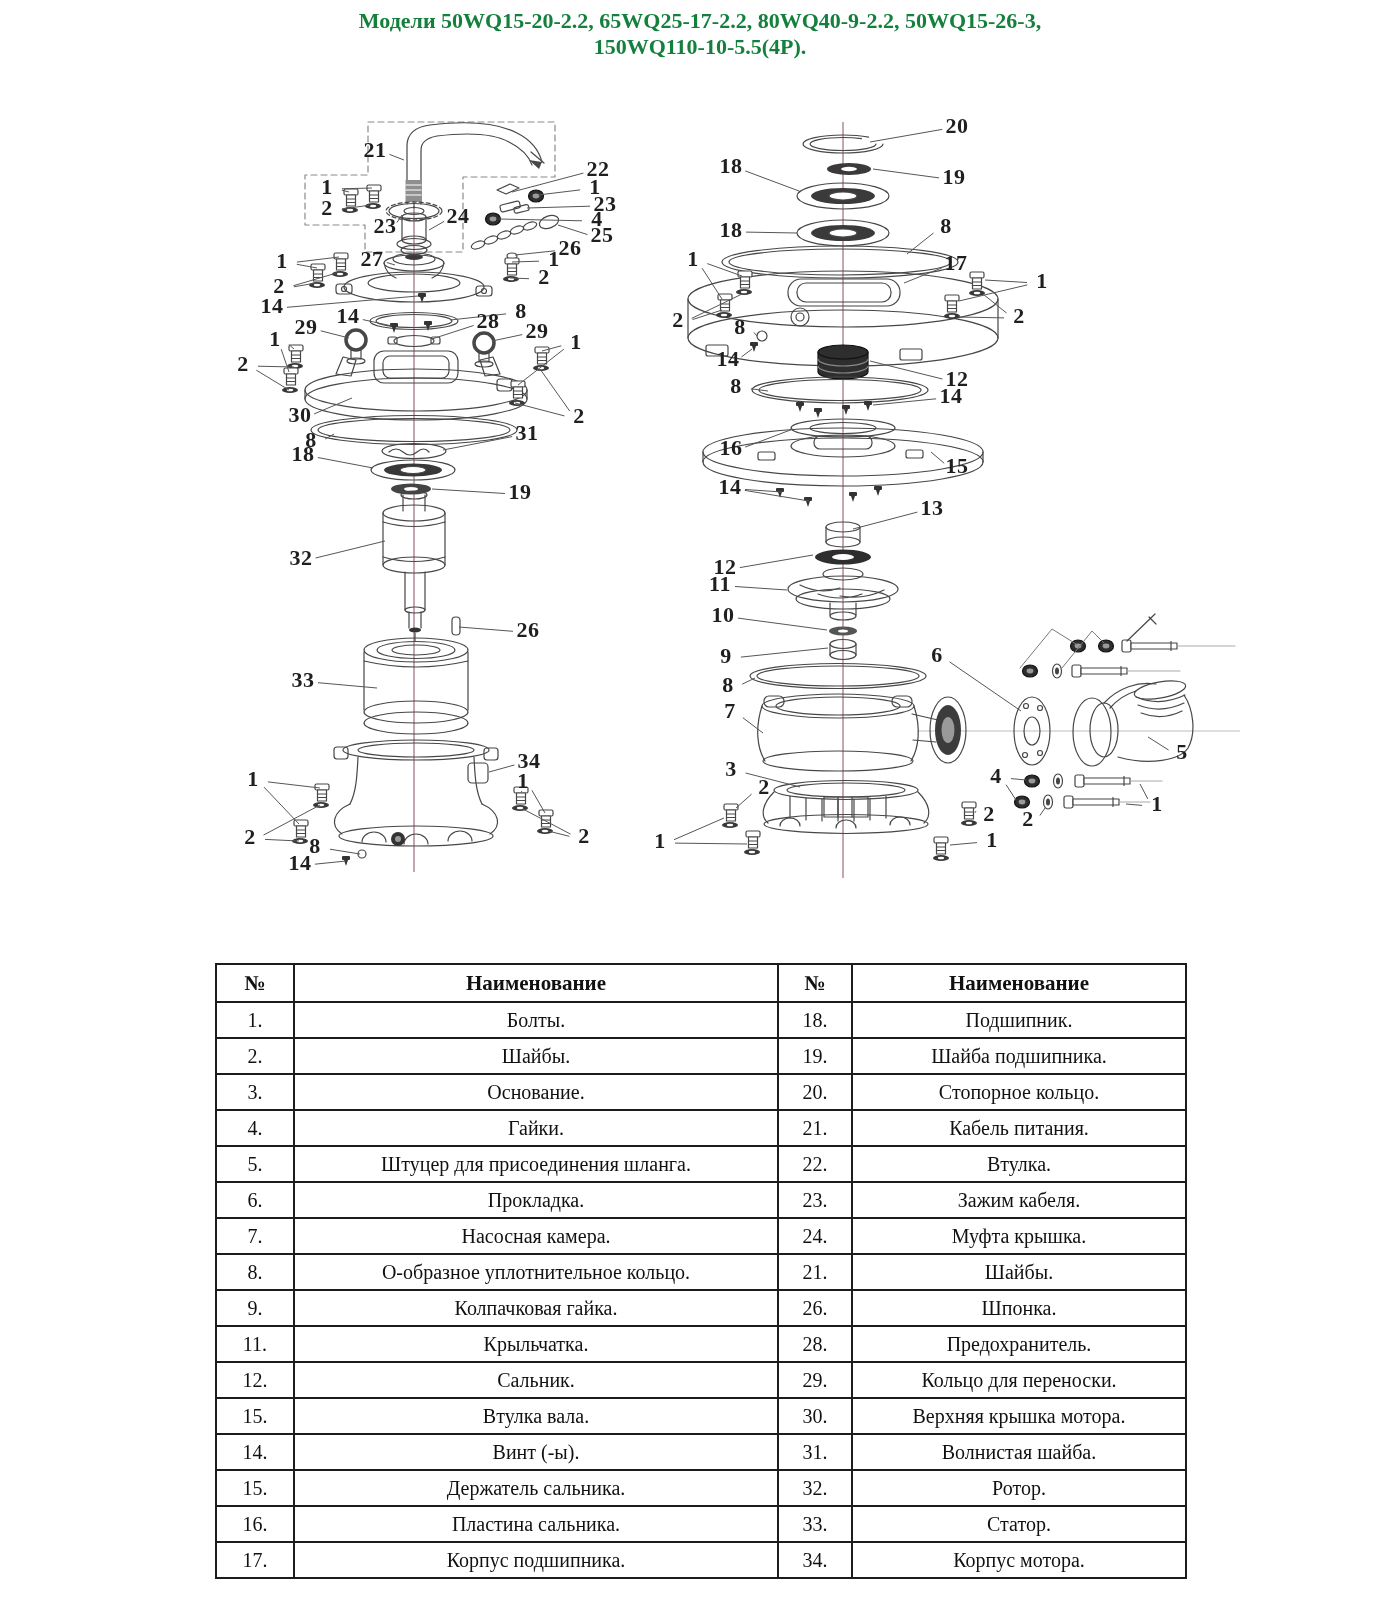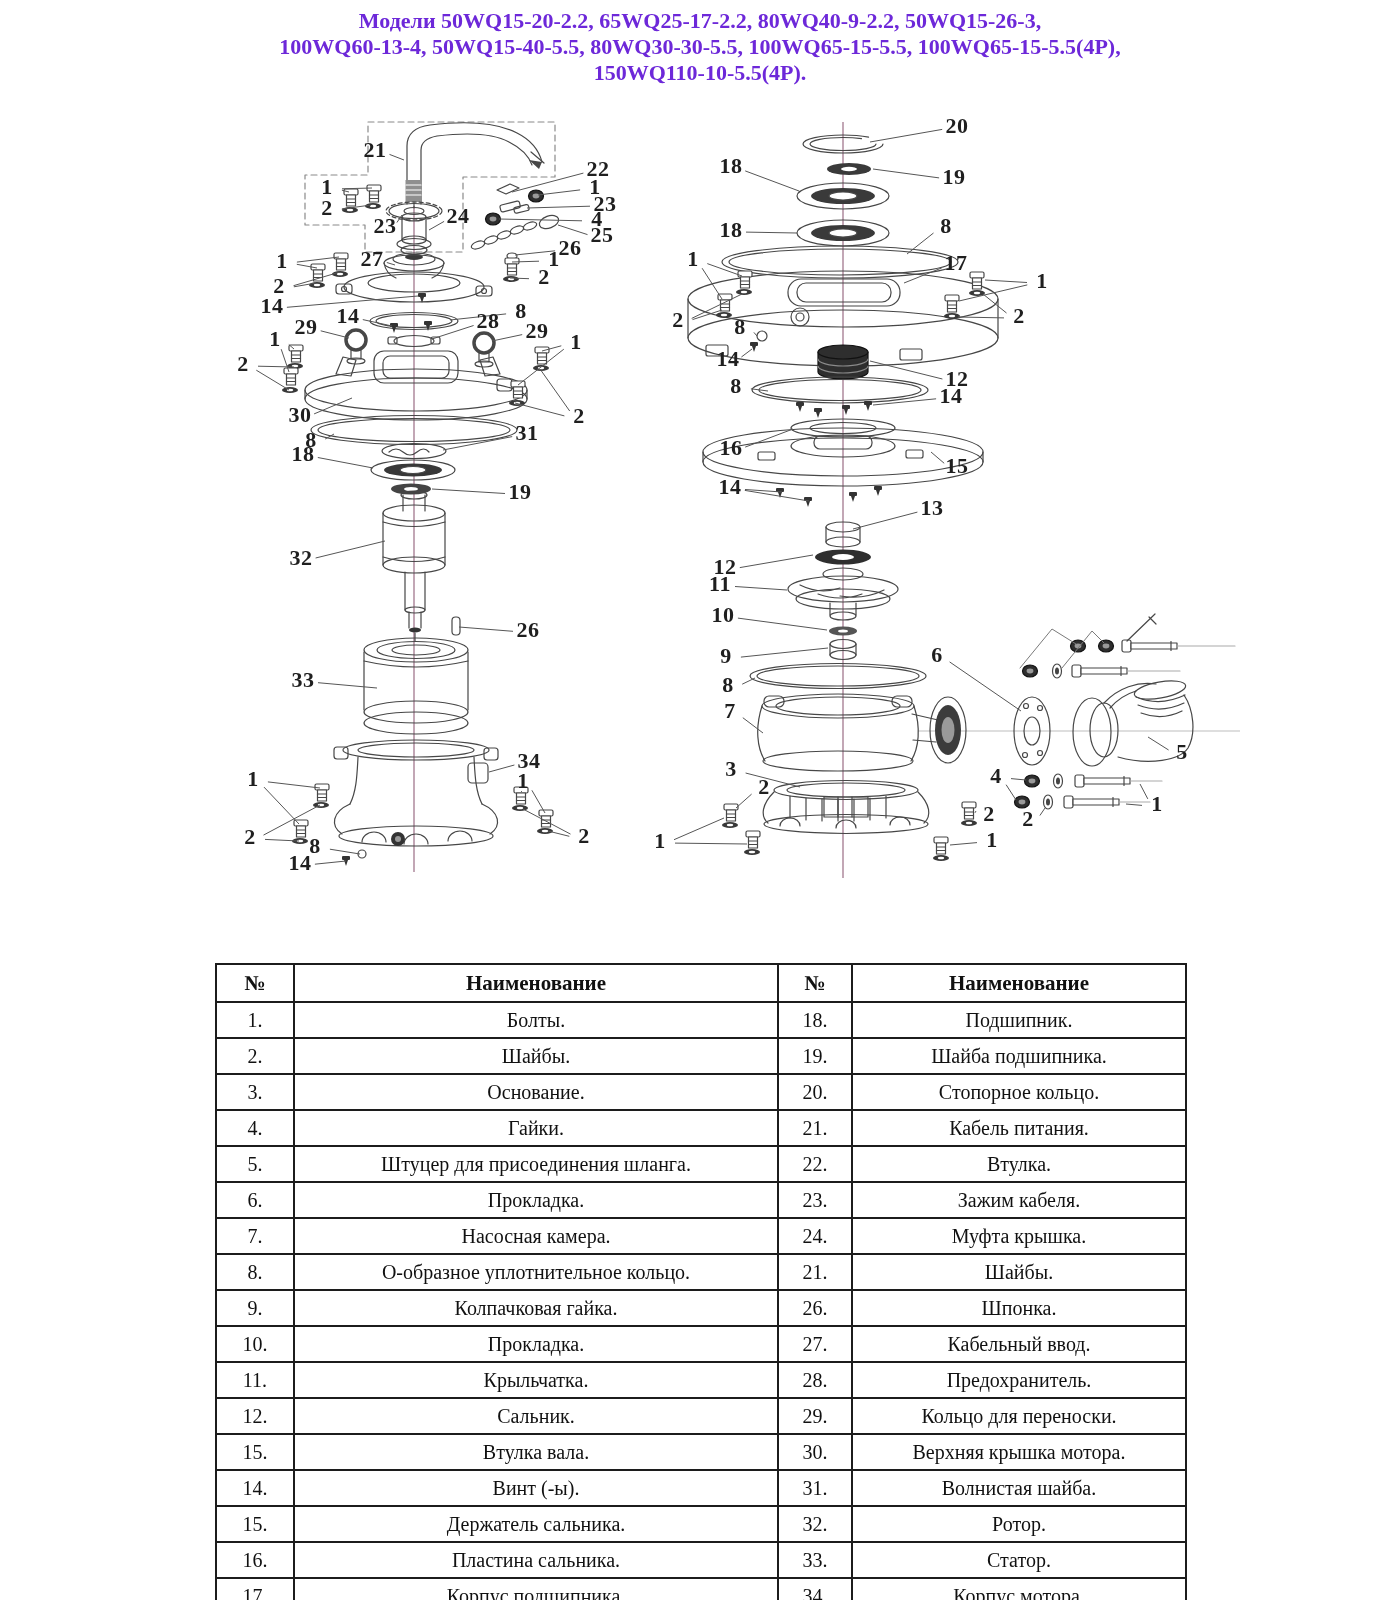--- a/index.html
+++ b/index.html
@@ -1,39 +1,38 @@
 <!DOCTYPE html>
 <html><head>
 <meta charset="utf-8">
 <style>
   html,body{margin:0;padding:0;background:#e8e8e8;}
   .page{position:relative;width:1400px;height:1600px;background:#ffffff;margin:0 auto;
         font-family:"Liberation Serif",serif;overflow:hidden;}
   .title-block{position:absolute;top:8px;left:0;width:100%;text-align:center;
-        font-weight:bold;font-size:22px;line-height:26px;color:#6d28d9;}
+        font-weight:bold;font-size:22px;line-height:26px;color:#15803d;}
   #diagram{position:absolute;top:0;left:0;}
   #diagram .ink{stroke:#474747;fill:none;stroke-width:1.2;stroke-linecap:round;stroke-linejoin:round;}
   #callouts text{font-family:"Liberation Serif",serif;font-size:22px;font-weight:bold;
         fill:#1f1f1f;text-anchor:middle;dominant-baseline:middle;letter-spacing:.5px;}
   #callouts line{stroke:#565656;stroke-width:1;}
   table.parts{position:absolute;left:215px;top:963px;width:970px;border-collapse:collapse;
         table-layout:fixed;font-size:20px;color:#111;}
   table.parts th, table.parts td{border:2px solid #1c1c1c;text-align:center;vertical-align:middle;
         height:34px;padding:0 4px;overflow:hidden;white-space:nowrap;}
   table.parts th{font-size:21px;font-weight:bold;height:36px;}
   col.cnum1{width:78px;} col.cname1{width:484px;} col.cnum2{width:74px;} col.cname2{width:334px;}
 </style>
 </head>
 <body>
 
 <div class="page">
 
   <div class="title-block">
     <div>Модели 50WQ15-20-2.2, 65WQ25-17-2.2, 80WQ40-9-2.2, 50WQ15-26-3,</div>
-    <div>100WQ60-13-4, 50WQ15-40-5.5, 80WQ30-30-5.5, 100WQ65-15-5.5, 100WQ65-15-5.5(4P),</div>
     <div>150WQ110-10-5.5(4P).</div>
   </div>
 
   <svg id="diagram" width="1400" height="950" viewBox="0 0 1400 950">
     <defs>
       <g id="bv">
         <rect x="-7" y="0" width="14" height="6" rx="1.5" fill="#fff"></rect>
         <rect x="-4.5" y="6" width="9" height="11" fill="#fff"></rect>
         <line x1="-4.5" y1="10" x2="4.5" y2="10"></line>
         <line x1="-4.5" y1="13.5" x2="4.5" y2="13.5"></line>
@@ -673,26 +672,20 @@
           <td>21.</td>
           <td>Шайбы.</td>
         </tr>
         <tr>
           <td>9.</td>
           <td>Колпачковая гайка.</td>
           <td>26.</td>
           <td>Шпонка.</td>
         </tr>
         <tr>
-          <td>10.</td>
-          <td>Прокладка.</td>
-          <td>27.</td>
-          <td>Кабельный ввод.</td>
-        </tr>
-        <tr>
           <td>11.</td>
           <td>Крыльчатка.</td>
           <td>28.</td>
           <td>Предохранитель.</td>
         </tr>
         <tr>
           <td>12.</td>
           <td>Сальник.</td>
           <td>29.</td>
           <td>Кольцо для переноски.</td>

